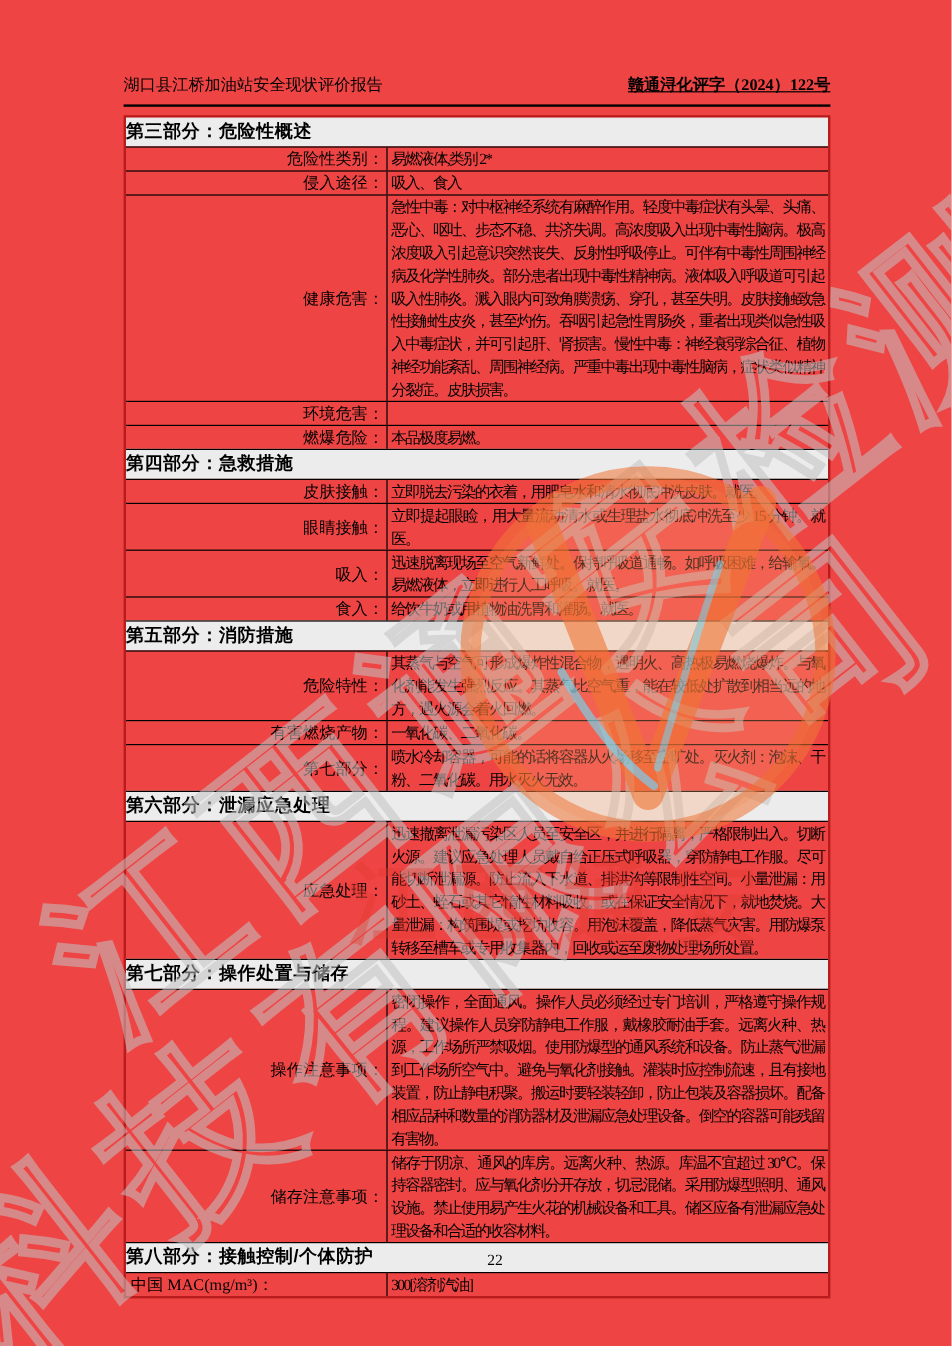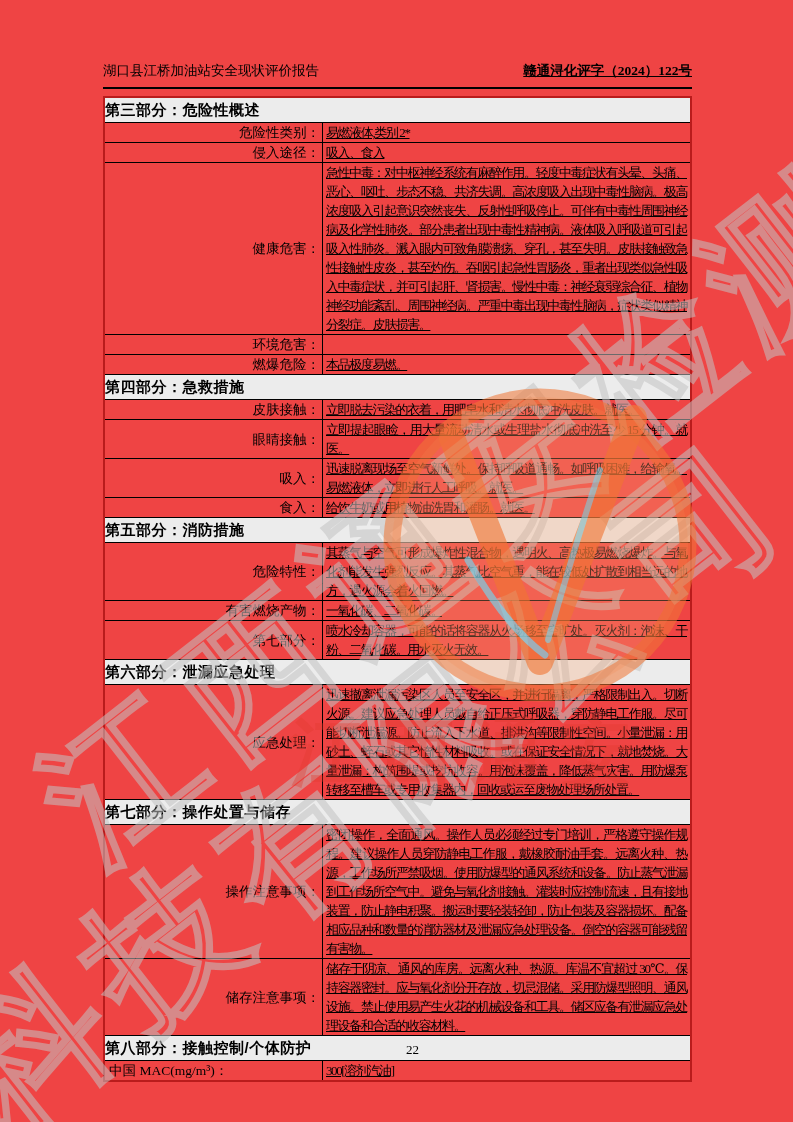--- a/index.html
+++ b/index.html
@@ -52,21 +52,20 @@
   }
   .label-cell.align-left{justify-content:flex-start;text-align:left;}
   .content-cell{
     flex:1 1 auto;
     padding:0 3px;
     box-sizing:border-box;
     text-align:justify;
     letter-spacing:-1.4px;
     line-height:19px;
     min-height:19px;
-    text-decoration:underline;
   }
   
   .doc-footer{
     position:absolute;left:16px;top:1042px;width:793px;
     text-align:center;font-size:13px;
   }
   
   .watermark{
     position:absolute;left:0;top:0;width:793px;height:1122px;
     pointer-events:none;

